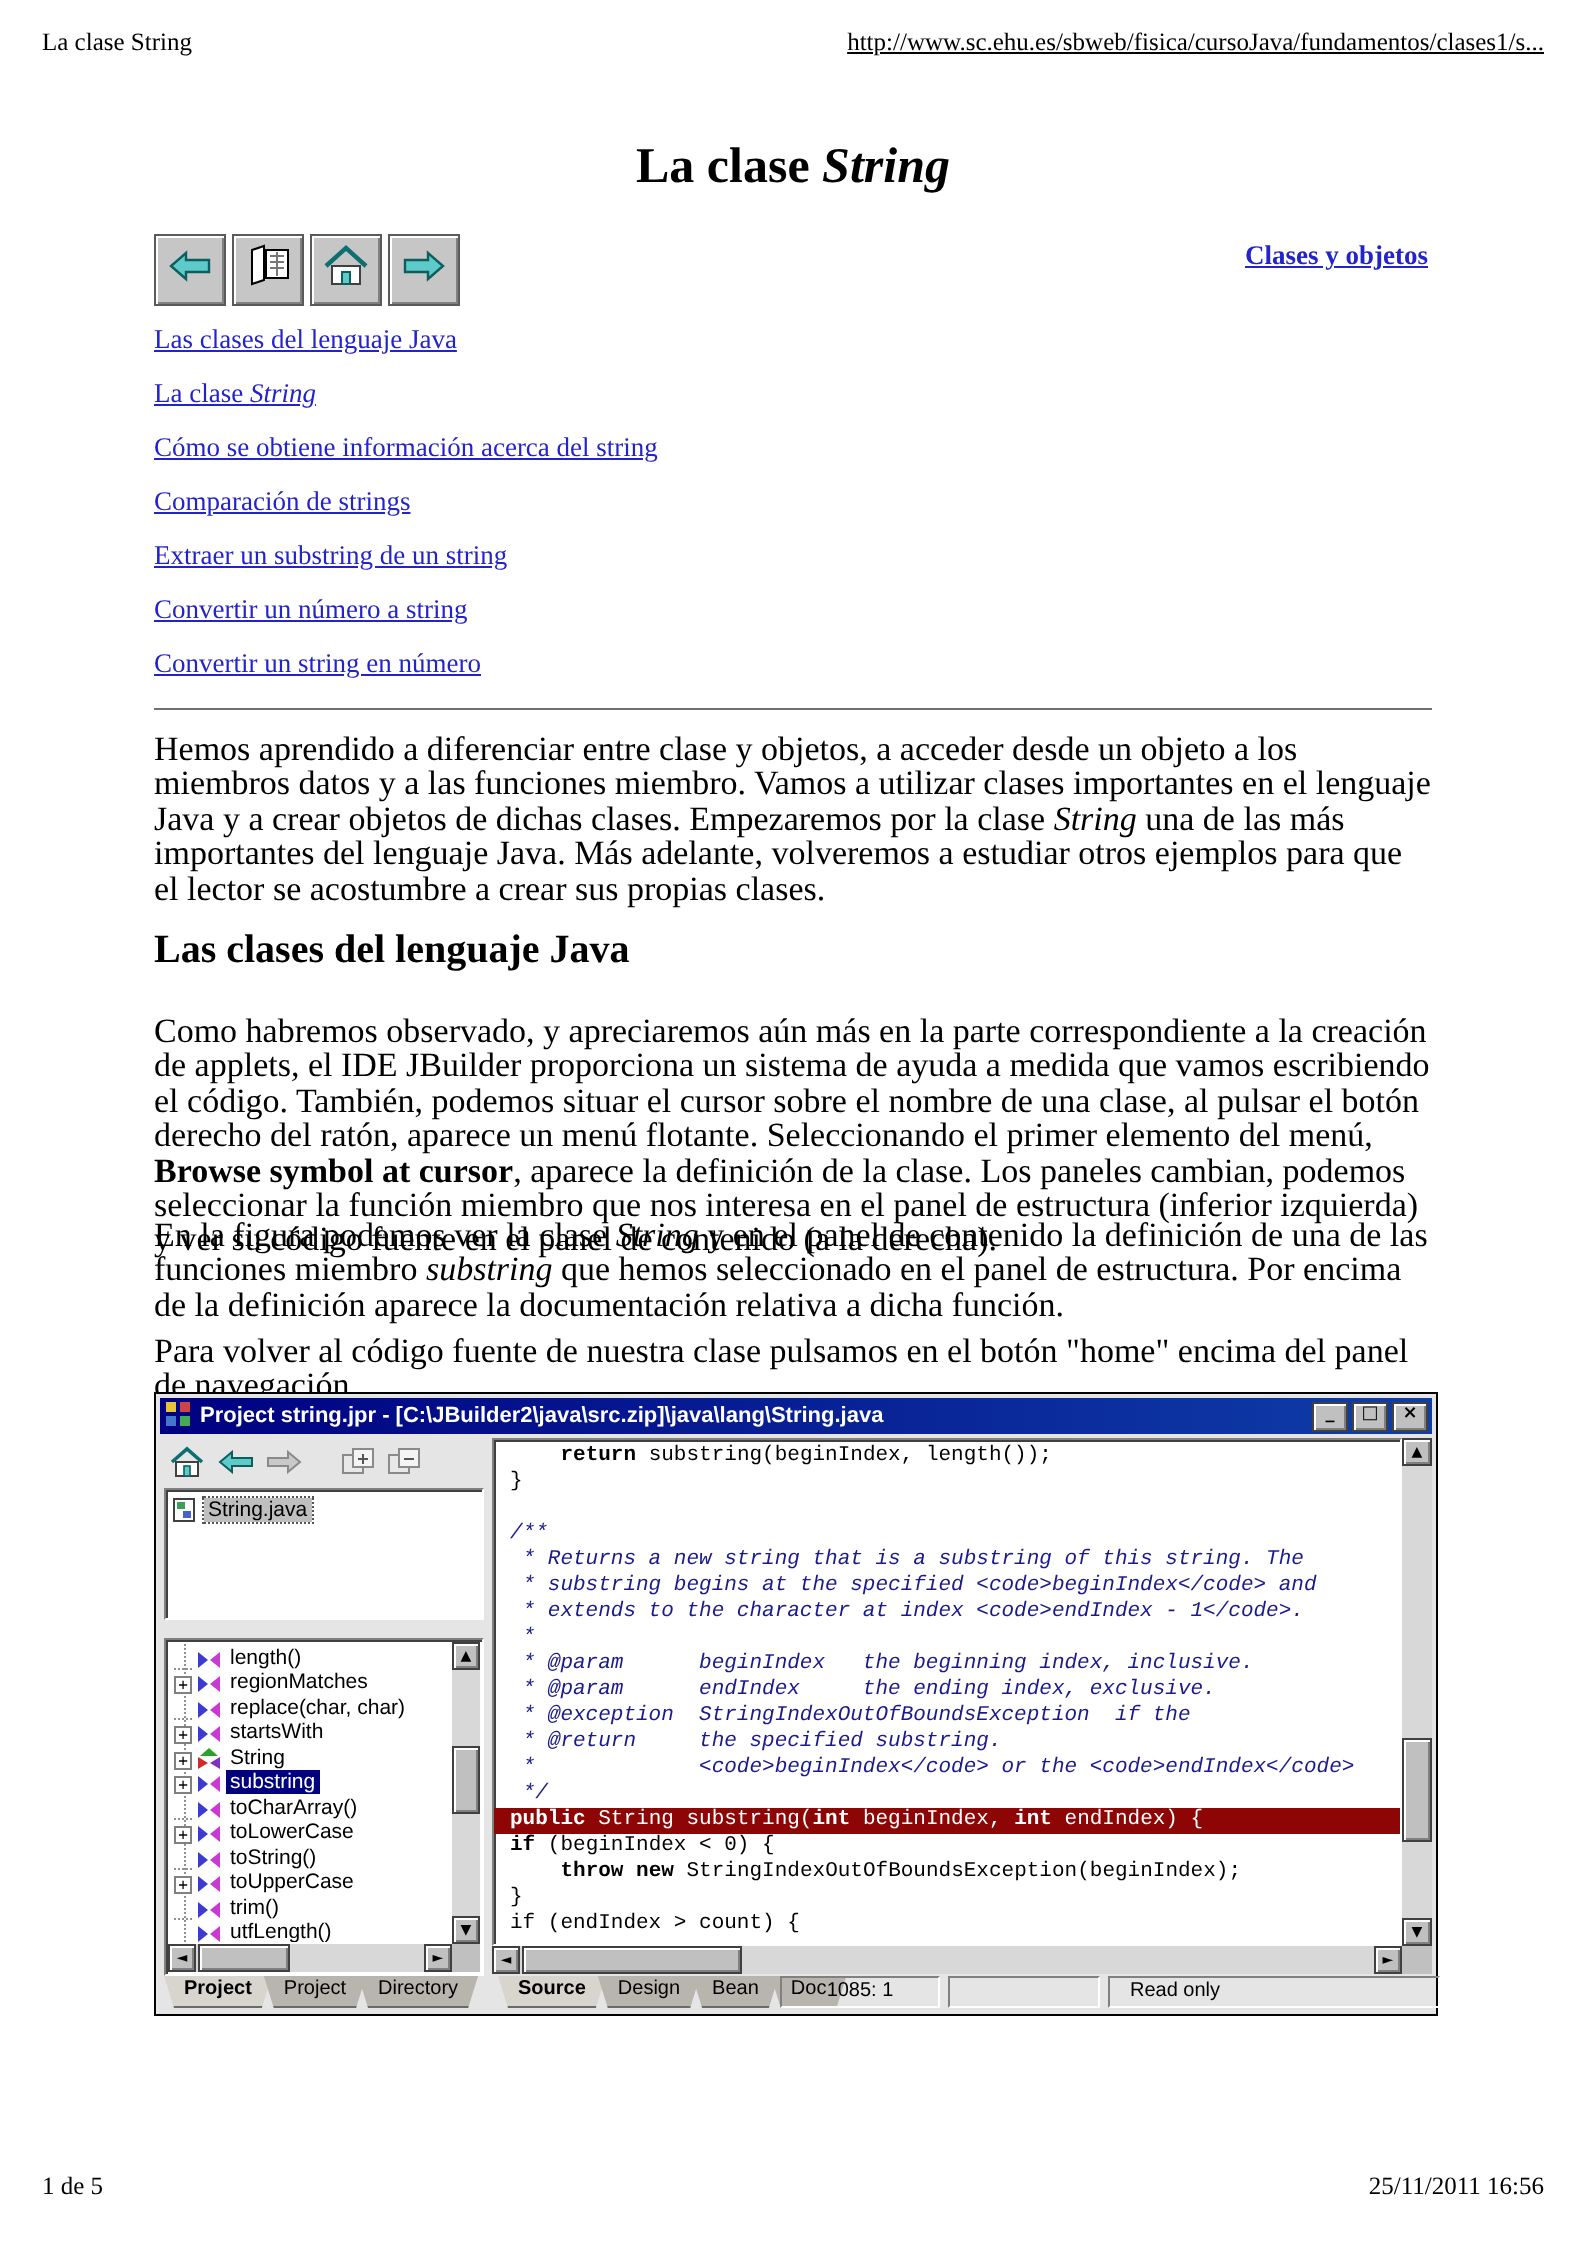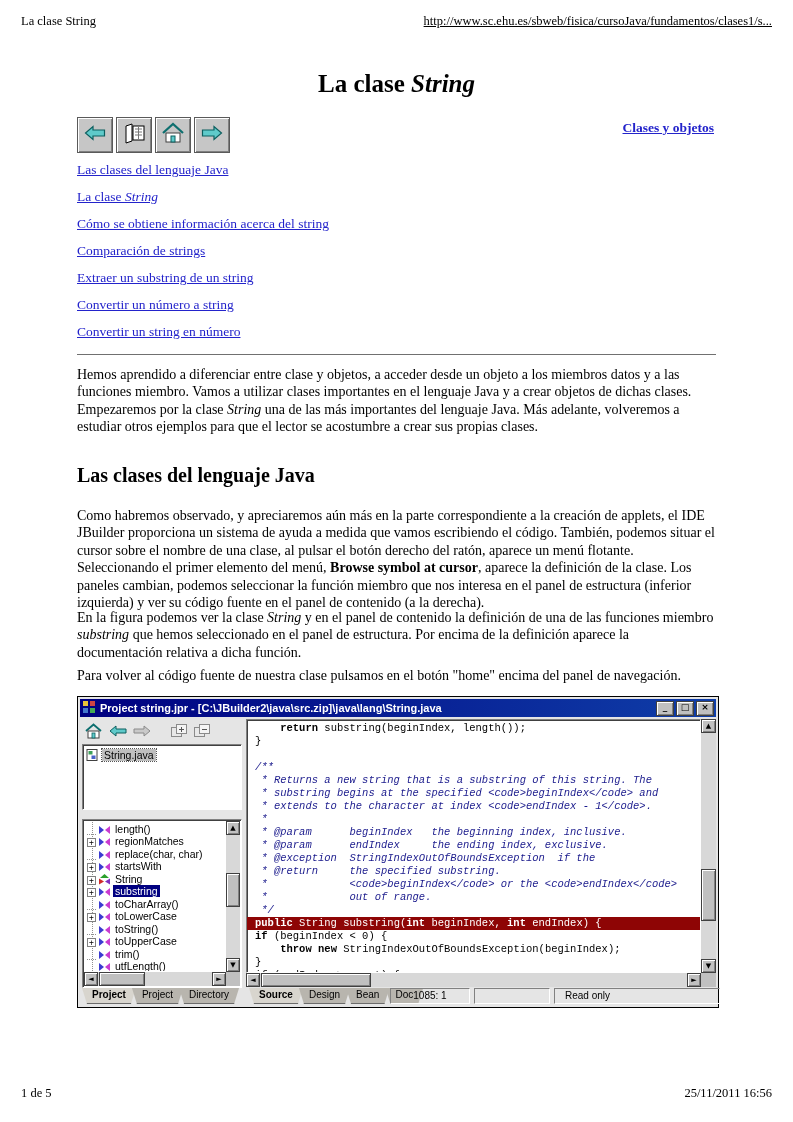--- a/index.html
+++ b/index.html
@@ -26,21 +26,21 @@
           box-shadow:inset 1px 1px 0 #ffffff, inset -1px -1px 0 #808080;
           display:flex;align-items:center;justify-content:center;cursor:pointer;}
 
   #toc{position:absolute;top:161px;left:77px;display:flex;flex-direction:column;}
   .toc-link{color:#2323cb;text-decoration:underline;font-size:13.5px;line-height:17px;
             margin-bottom:10px;cursor:pointer;width:max-content;}
   .toc-link i{font-style:italic;}
 
   .rule{position:absolute;top:354px;left:77px;width:639px;border-top:1px solid #707070;}
 
-  .para{position:absolute;left:77px;width:639px;font-size:14px;line-height:17.4px;}
+  .para{position:absolute;left:77px;width:639px;font-size:17px;line-height:17.4px;}
   #p1{top:366px;} #p2{top:507px;} #p3{top:609px;} #p4{top:667px;}
   .para i{font-style:italic;} .para b{font-weight:bold;}
   .h2{position:absolute;left:77px;top:464px;font-size:20px;font-weight:bold;}
 
   
   #ide{position:absolute;left:77px;top:696px;width:642px;height:312px;
        background:#e5e5e5;border:1px solid #000;box-sizing:border-box;
        font-family:"Liberation Sans",sans-serif;font-size:10.5px;
        box-shadow:inset 1px 1px 0 #e8e8e8;}
   .titlebar{position:absolute;left:2px;right:2px;top:2px;height:18px;
@@ -394,21 +394,20 @@
           <div class="cline"><span class="cm">/**</span></div>
           <div class="cline"><span class="cm"> * Returns a new string that is a substring of this string. The</span></div>
           <div class="cline"><span class="cm"> * substring begins at the specified &lt;code&gt;beginIndex&lt;/code&gt; and</span></div>
           <div class="cline"><span class="cm"> * extends to the character at index &lt;code&gt;endIndex - 1&lt;/code&gt;.</span></div>
           <div class="cline"><span class="cm"> *</span></div>
           <div class="cline"><span class="cm"> * @param      beginIndex   the beginning index, inclusive.</span></div>
           <div class="cline"><span class="cm"> * @param      endIndex     the ending index, exclusive.</span></div>
           <div class="cline"><span class="cm"> * @exception  StringIndexOutOfBoundsException  if the</span></div>
           <div class="cline"><span class="cm"> * @return     the specified substring.</span></div>
           <div class="cline"><span class="cm"> *             &lt;code&gt;beginIndex&lt;/code&gt; or the &lt;code&gt;endIndex&lt;/code&gt;</span></div>
-          <div class="cline"><span class="cm"> *             out of range.</span></div>
           <div class="cline"><span class="cm"> */</span></div>
           <div class="cline hl"><span class="kw">public</span><span> String substring(</span><span class="kw">int</span><span> beginIndex, </span><span class="kw">int</span><span> endIndex) {</span></div>
           <div class="cline"><span class="kw">if</span><span> (beginIndex &lt; 0) {</span></div>
           <div class="cline"><span>    </span><span class="kw">throw</span><span> </span><span class="kw">new</span><span> StringIndexOutOfBoundsException(beginIndex);</span></div>
           <div class="cline"><span>}</span></div>
           <div class="cline"><span>if (endIndex &gt; count) {</span></div>
         </div>
       <div class="sb sbv" style="right:0;top:0;bottom:14px;width:15px;background:#d8d8d8;">
         <span class="sbtn" style="top:0;width:15px;">▲</span>
         <span class="sthumb" style="top:150px;height:52px;left:0;width:15px;"></span>

